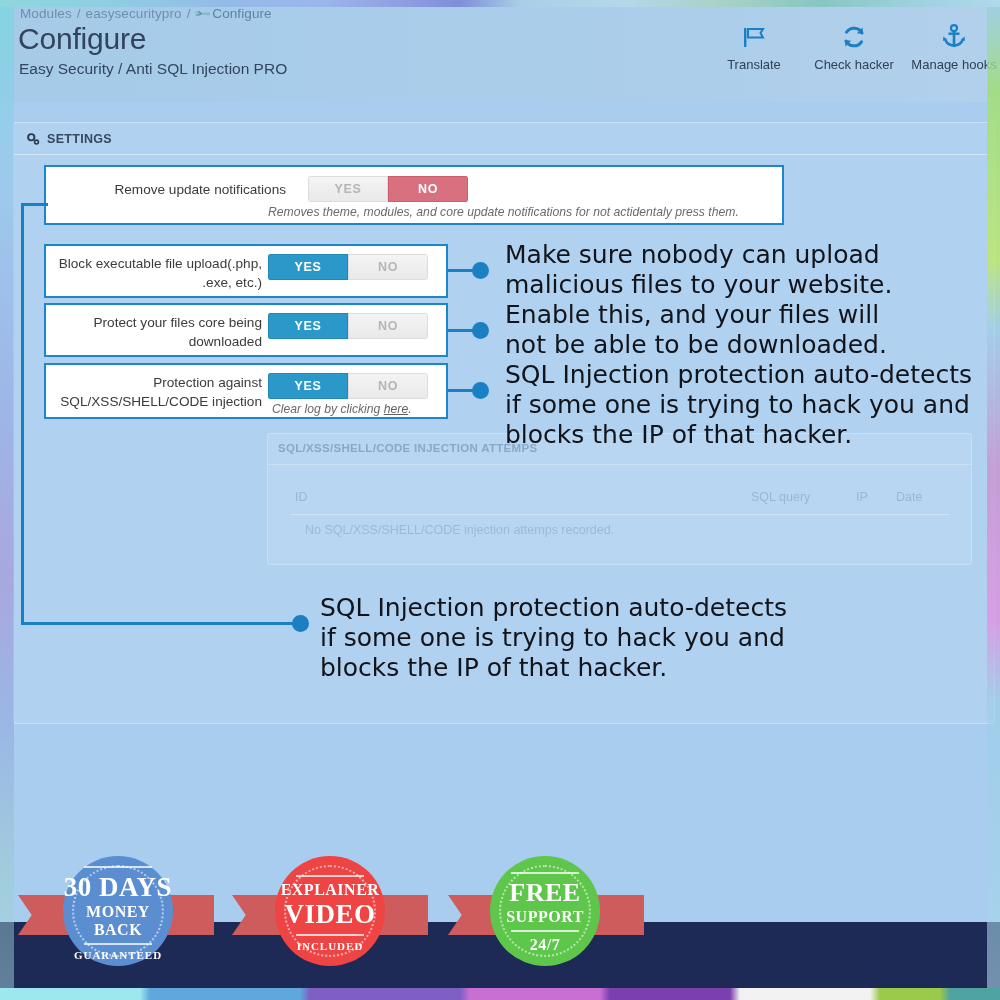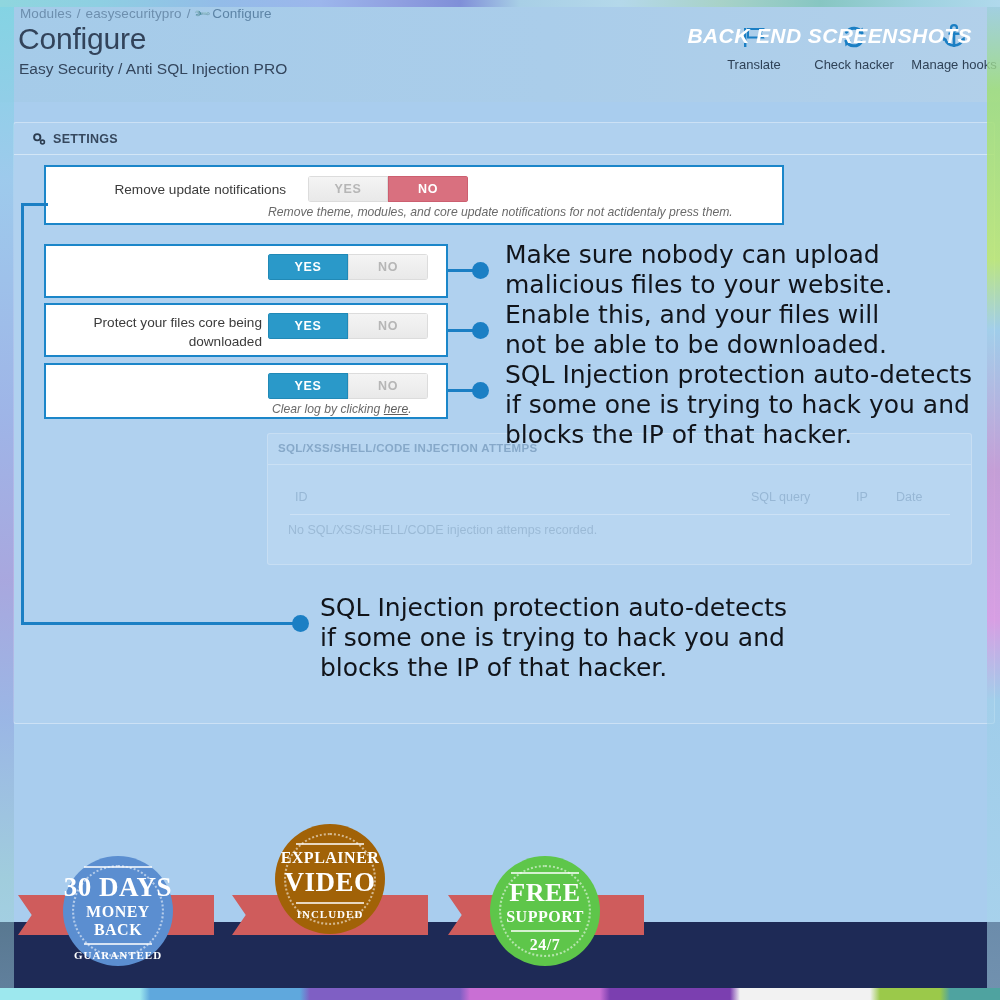--- a/index.html
+++ b/index.html
@@ -93,21 +93,21 @@
   .panel {
     position: absolute; left: 13px; top: 122px;
     width: 980px; height: 600px;
     background: rgba(255,255,255,0.09);
     border: 1px solid rgba(255,255,255,0.35);
     border-radius: 3px;
   }
   .panel-head {
     position: absolute; left: 0; top: 0; width: 100%; height: 32px;
     border-bottom: 1px solid rgba(255,255,255,0.45);
-    display: flex; align-items: center; padding-left: 18px;
+    display: flex; align-items: center; padding-left: 12px;
     box-sizing: border-box;
   }
   .panel-head .gear { margin-right: 7px; display:flex; align-items:center;}
   .panel-head .ttl {
     font-size: 12.5px; color: #36485e; letter-spacing: .3px;
     font-weight: 600;
   }
 
   
   .row {
@@ -168,21 +168,21 @@
   }
   .attempts .cols {
     position: absolute; left: 0; top: 56px; width: 100%; height: 22px;
   }
   .attempts .cols span { position: absolute; font-size: 12.5px; color: #88a8c6; }
   .attempts .hr2 {
     position: absolute; left: 22px; top: 80px; width: 660px;
     border-top: 1px solid rgba(255,255,255,0.5);
   }
   .attempts .empty {
-    position: absolute; left: 20px; top: 89px;
+    position: absolute; left: 37px; top: 89px;
     font-size: 12.5px; color: #8fadc8;
   }
 
   
   .callout {
     position: absolute;
     font-size: 25px; line-height: 30px; color: #11141a;
     font-family: "DejaVu Sans", sans-serif;
     white-space: pre-line;
   }
@@ -309,39 +309,41 @@
       <span class="ttl">SETTINGS</span>
     </div>
   </div>
 
   <div class="row" style="left:44px; top:165px; width:740px; height:60px;">
     <div class="label" style="top:13px; left:20px; width:220px;">Remove update notifications</div>
     <div class="toggle" style="left:262px; top:9px;">
       <div class="half off">YES</div>
       <div class="half on-no">NO</div>
     </div>
-    <div class="hint" style="left:222px; top:38px;">Remove theme, modules, and core update notifications for not actidentaly press them.</div>
+    <div class="hint" style="left:222px; top:38px;">Removes theme, modules, and core update notifications for not actidentaly press them.</div>
   </div>
 
   <div class="row" style="left:44px; top:244px; width:404px; height:54px;">
+    <div class="label" style="top:8px; left:2px; width:214px;">Block executable file upload(.php, .exe, etc.)</div>
     <div class="toggle" style="left:222px; top:8px;">
       <div class="half on-yes">YES</div>
       <div class="half off">NO</div>
     </div>
   </div>
 
   <div class="row" style="left:44px; top:303px; width:404px; height:54px;">
     <div class="label" style="top:8px; left:2px; width:214px;">Protect your files core being downloaded</div>
     <div class="toggle" style="left:222px; top:8px;">
       <div class="half on-yes">YES</div>
       <div class="half off">NO</div>
     </div>
   </div>
 
   <div class="row" style="left:44px; top:363px; width:404px; height:56px;">
+    <div class="label" style="top:8px; left:2px; width:214px;">Protection against SQL/XSS/SHELL/CODE injection</div>
     <div class="toggle" style="left:222px; top:8px;">
       <div class="half on-yes">YES</div>
       <div class="half off">NO</div>
     </div>
     <div class="hint" style="left:226px; top:37px;">
       <span>Clear log by clicking </span><a href="#">here</a><span>.</span>
     </div>
   </div>
 
   <div class="attempts">
@@ -397,21 +399,21 @@
     <div class="dashring"></div>
     <div class="inner">
       <div class="rule"></div>
       <div class="l1">30 DAYS</div>
       <div class="l2">MONEY BACK</div>
       <div class="rule"></div>
       <div class="l3">GUARANTEED</div>
     </div>
   </div>
 
-  <div class="badge" style="left:275px; top:824px; width:110px; height:110px; background:#a16207;">
+  <div class="badge" style="left:275px; top:856px; width:110px; height:110px; background:#ef4444;">
     <div class="dashring"></div>
     <div class="inner">
       <div class="rule"></div>
       <div class="l2">EXPLAINER</div>
       <div class="l1">VIDEO</div>
       <div class="rule"></div>
       <div class="l3">INCLUDED</div>
     </div>
   </div>
 
@@ -419,18 +421,17 @@
     <div class="dashring"></div>
     <div class="inner">
       <div class="rule"></div>
       <div class="l1" style="font-size:26px;">FREE</div>
       <div class="l2">SUPPORT</div>
       <div class="rule"></div>
       <div class="l2">24/7</div>
     </div>
   </div>
 
-  <div class="promo-label">BACK END SCREENSHOTS</div>
 
   <div class="edge-strip-top"></div>
   <div class="edge-strip-bottom"></div>
 
 </div>
 
 </body></html>

